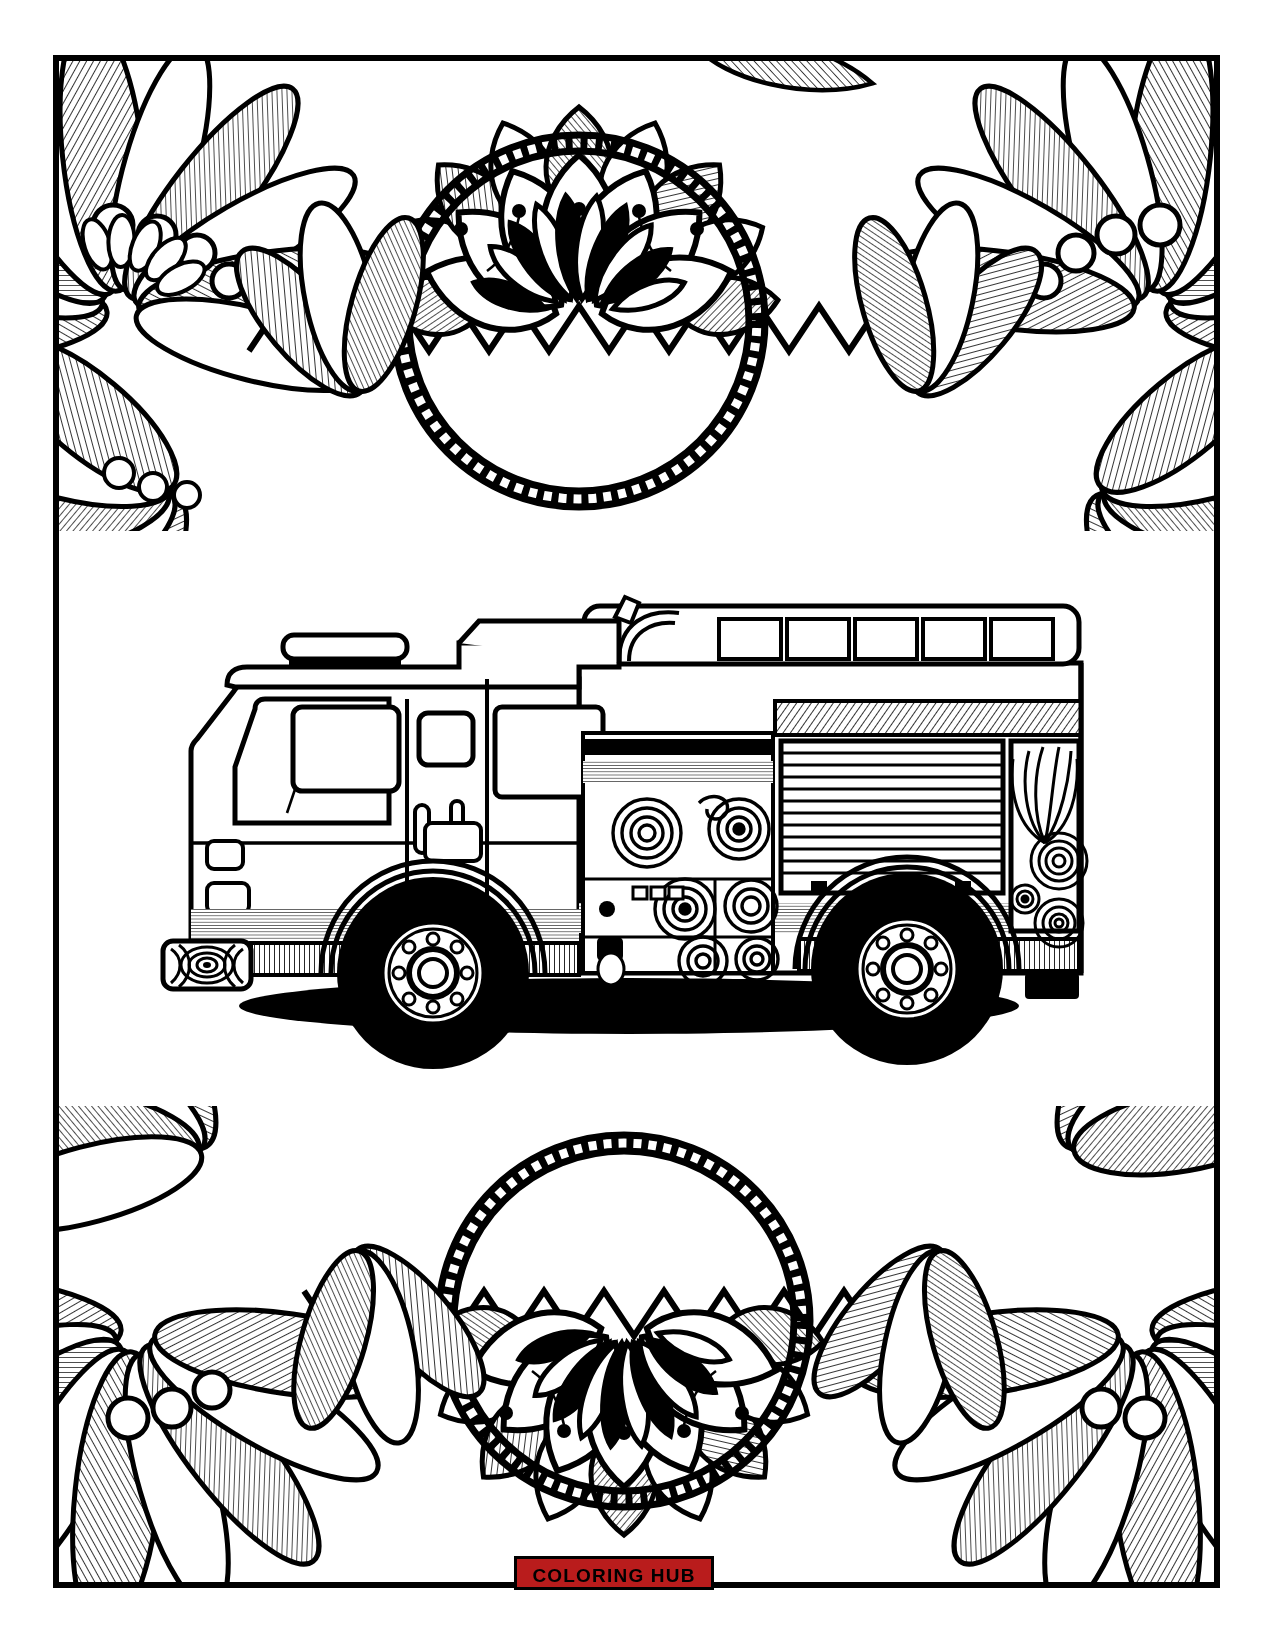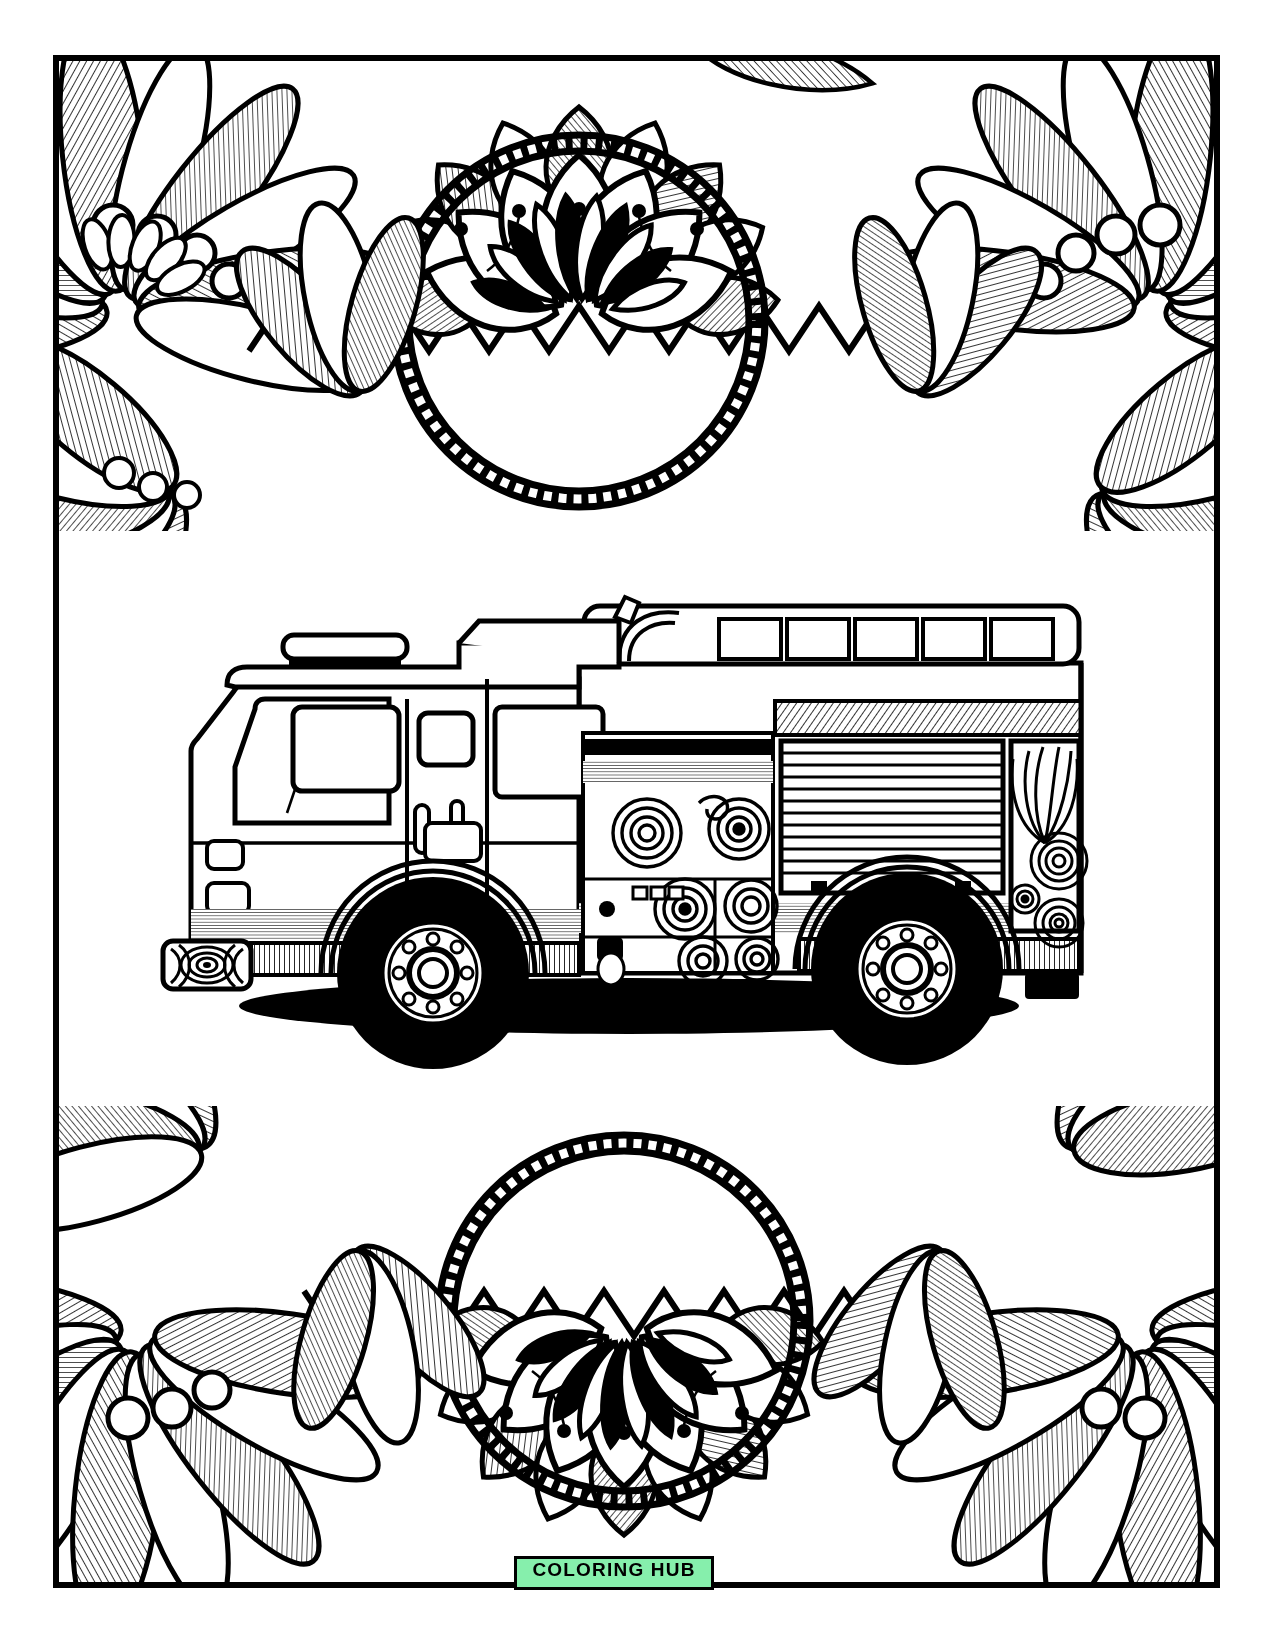--- a/index.html
+++ b/index.html
@@ -1,21 +1,21 @@
 <!DOCTYPE html>
 <html><head>
 <meta charset="utf-8">
 <style>
   html,body{margin:0;padding:0;background:#ffffff;}
   body{width:1275px;height:1650px;font-family:"Liberation Sans",sans-serif;overflow:hidden;}
   #page{position:relative;width:1275px;height:1650px;background:#fff;}
   #artboard{position:absolute;left:53px;top:55px;width:1167px;height:1533px;border:6px solid #000;box-sizing:border-box;background:#fff;overflow:hidden;}
   svg{display:block;}
   #mainsvg{position:absolute;left:0;top:0;}
-  #footerbadge{position:absolute;left:514px;top:1556px;width:200px;height:34px;border:3px solid #000;background:#86efac;display:flex;align-items:flex-start;justify-content:center;box-sizing:border-box;z-index:40;}
+  #footerbadge{position:absolute;left:514px;top:1556px;width:200px;height:34px;border:3px solid #000;background:#b91c1c;display:flex;align-items:flex-end;justify-content:center;box-sizing:border-box;z-index:40;}
   #footerbadge span{font-size:19px;font-weight:bold;letter-spacing:1.2px;color:#000;font-family:"Liberation Sans",sans-serif;}
 </style>
 </head>
 <body>
 
 <div id="page">
   <div id="artboard">
 
     <svg id="mainsvg" width="1155" height="1521" viewBox="0 0 1155 1521">
       <defs>

